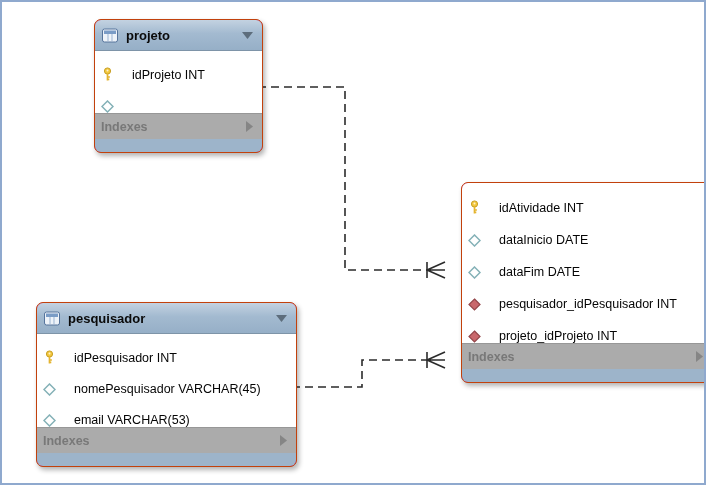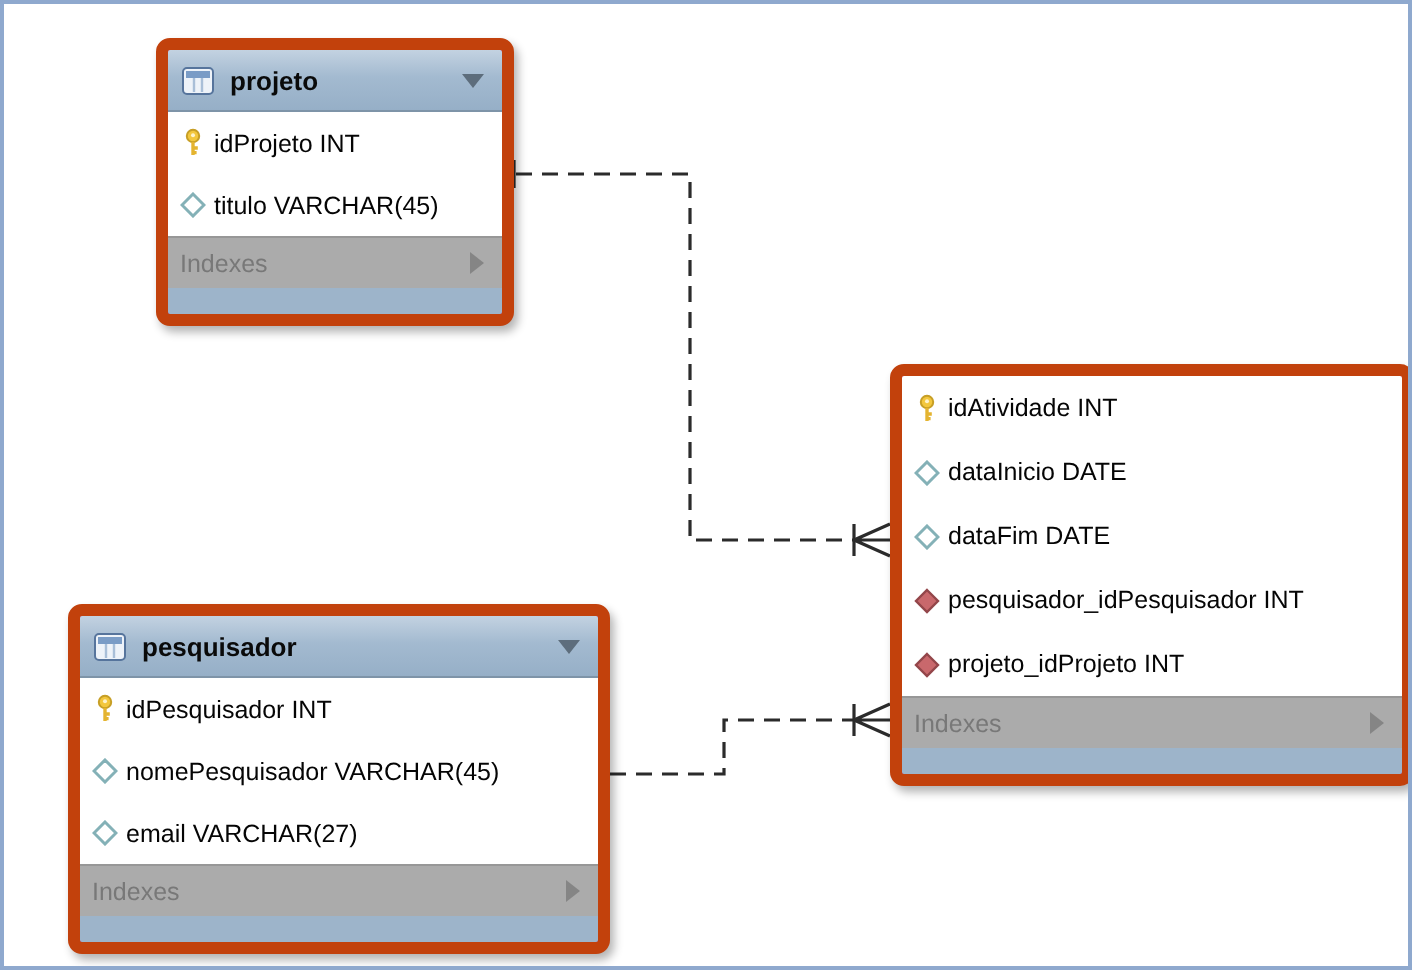--- a/index.html
+++ b/index.html
@@ -5,43 +5,44 @@
   html,body{margin:0;padding:0;background:#fff;font-family:"Liberation Sans",sans-serif;}
   .canvas{
     position:relative;width:706px;height:485px;box-sizing:border-box;
     border:2px solid #8fa9ce;background:#ffffff;overflow:hidden;
   }
   .rel-layer{position:absolute;left:0;top:0;width:706px;height:485px;pointer-events:none;}
   .rel-layer g{pointer-events:stroke;}
 
   .table{
     position:absolute;background:#be185d;
-    border:6px solid #c2410c;border-radius:7px;
+    border:1px solid #c2410c;border-radius:7px;
     box-shadow:2px 3px 5px rgba(0,0,0,0.30);
     overflow:hidden;
+    margin-left:16px;
   }
   .t-projeto{left:76px;top:17px;width:167px;}
   .t-atividade{left:443px;top:180px;width:250px;}
-  .t-pesquisador{left:32px;top:300px;width:259px;}
+  .t-pesquisador{left:18px;top:300px;width:259px;}
 
   .thead{
     height:31px;display:flex;align-items:center;gap:8px;padding:0 8px 0 7px;
     background:linear-gradient(#c3d2e1,#a3bad0 45%,#96afc7);
     border-bottom:1px solid #7e94a8;box-sizing:border-box;
   }
   .ttitle{font-weight:bold;font-size:13px;color:#0a0a0a;flex:1 1 auto;}
   .icon{display:inline-flex;align-items:center;justify-content:center;flex:0 0 auto;}
 
-  .row{height:31px;display:flex;align-items:center;gap:4px;padding:0 6px;background:#fff;}
+  .row{height:31px;display:flex;align-items:flex-end;gap:18px;padding:0 6px;background:#fff;}
   .t-atividade .row{height:32px;}
   .row .label{font-size:12.5px;color:#050505;white-space:nowrap;}
 
   .tfoot{
     height:26px;display:flex;align-items:center;gap:6px;padding:0 8px 0 6px;
-    background:#ababab;border-top:1px solid #979797;box-sizing:border-box;
+    background:#ababab;border-top:1px solid #979797;box-sizing:border-box;font-weight:bold;
   }
   .tfoot .flabel{font-size:12.5px;color:#787878;flex:1 1 auto;}
   .tstrip{height:13px;background:#9db4ca;}
 </style>
 </head>
 <body>
 
 <div class="canvas">
 
   <svg class="rel-layer" viewBox="0 0 706 485" xmlns="http://www.w3.org/2000/svg">
@@ -85,21 +86,20 @@
           </svg>
       </span>
       <span class="label">idProjeto INT</span>
     </div>
     <div class="row">
       <span class="icon">
         <svg width="13" height="13" viewBox="0 0 13 13">
             <path d="M6.5 1 L12 6.5 L6.5 12 L1 6.5 Z" fill="#ffffff" stroke="#84b1b7" stroke-width="1.5"></path>
           </svg>
       </span>
-      <span class="label">titulo VARCHAR(45)</span>
     </div>
     <div class="tfoot">
       <span class="flabel">Indexes</span>
       <span class="icon">
         <svg width="9" height="13" viewBox="0 0 9 13">
             <path d="M1 1 V12 L8 6.5 Z" fill="#858585"></path>
           </svg>
       </span>
     </div>
     <div class="tstrip"></div>
@@ -193,21 +193,21 @@
           </svg>
       </span>
       <span class="label">nomePesquisador VARCHAR(45)</span>
     </div>
     <div class="row">
       <span class="icon">
         <svg width="13" height="13" viewBox="0 0 13 13">
             <path d="M6.5 1 L12 6.5 L6.5 12 L1 6.5 Z" fill="#ffffff" stroke="#84b1b7" stroke-width="1.5"></path>
           </svg>
       </span>
-      <span class="label">email VARCHAR(27)</span>
+      <span class="label">email VARCHAR(53)</span>
     </div>
     <div class="tfoot">
       <span class="flabel">Indexes</span>
       <span class="icon">
         <svg width="9" height="13" viewBox="0 0 9 13">
             <path d="M1 1 V12 L8 6.5 Z" fill="#858585"></path>
           </svg>
       </span>
     </div>
     <div class="tstrip"></div>

